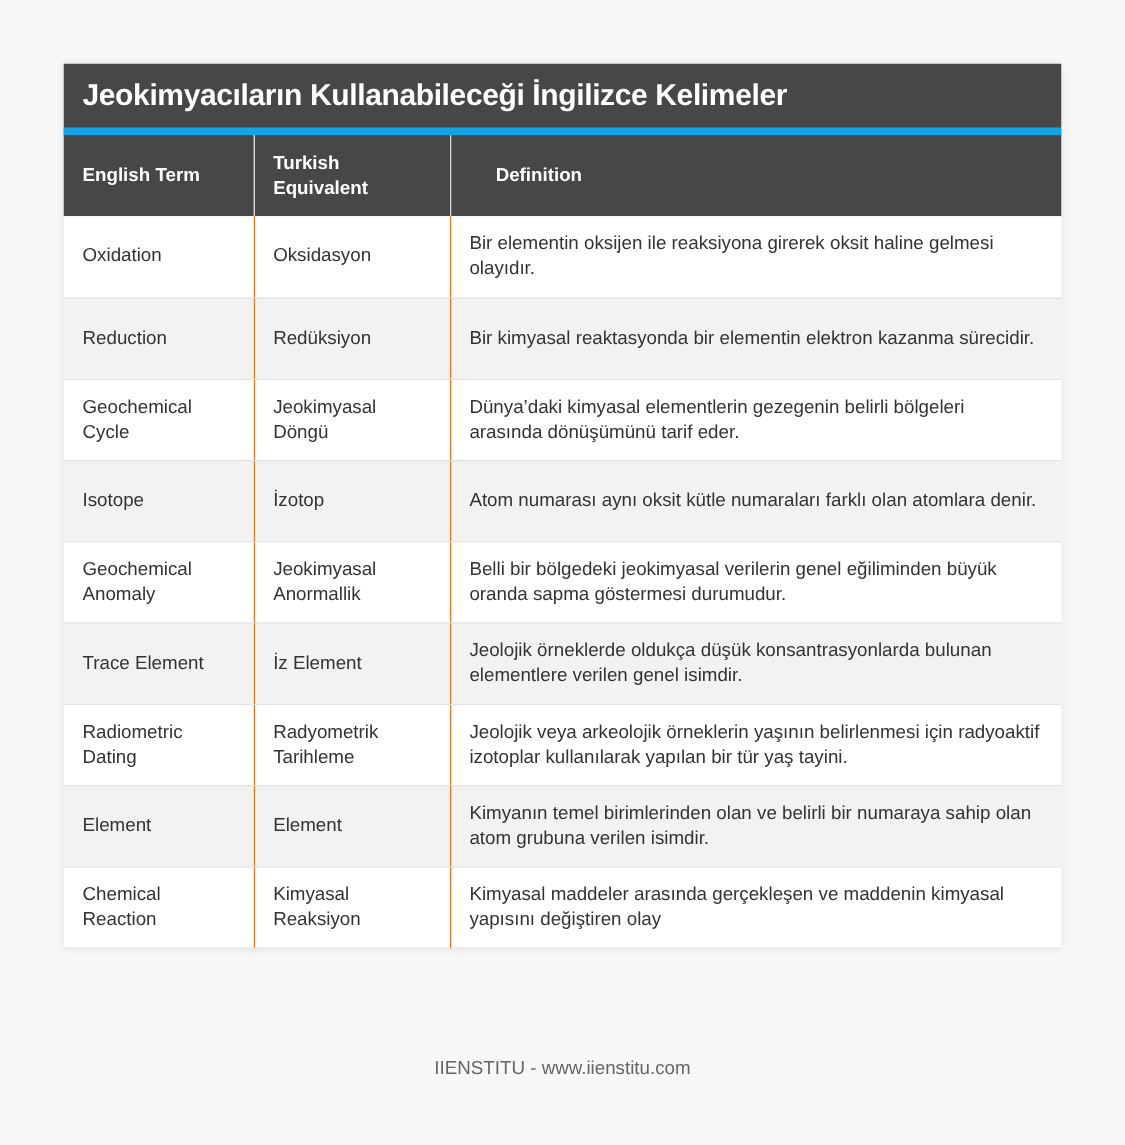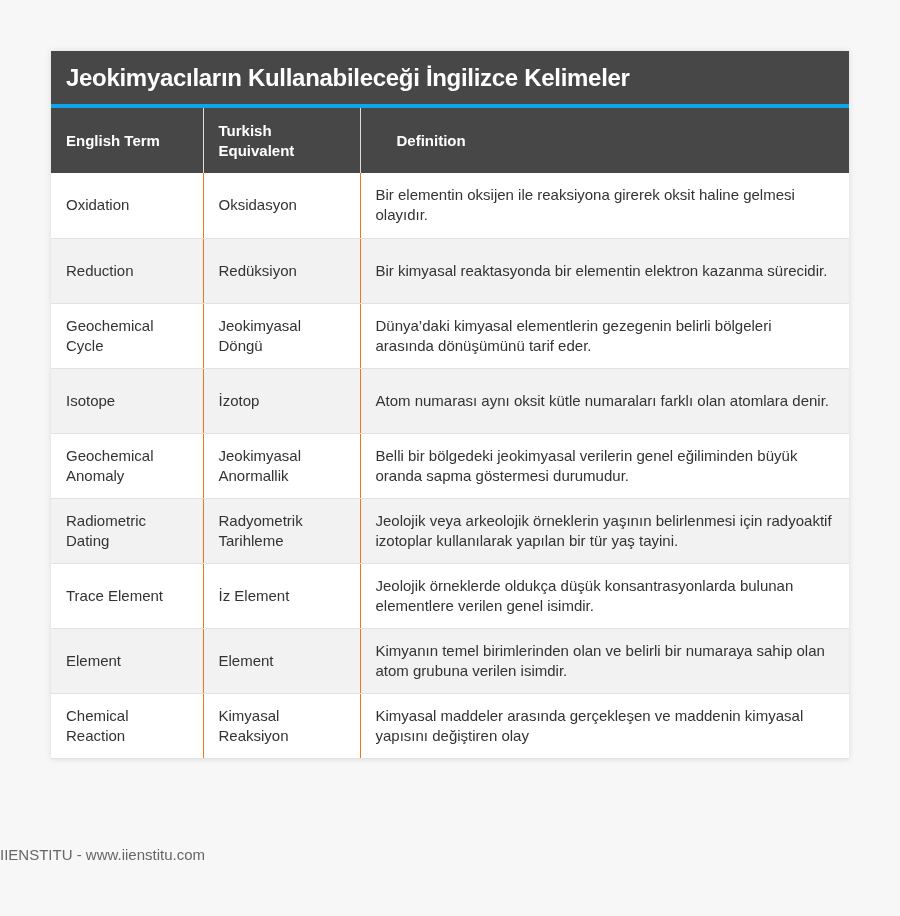--- a/index.html
+++ b/index.html
@@ -18,21 +18,21 @@
       position: absolute;
       left: 51px;
       top: 51px;
       width: 798px;
       background: #ffffff;
       box-shadow: 0 0 6px rgba(0,0,0,0.12);
     }
     .title-bar {
       background: #474747;
       height: 57px;
-      border-bottom: 4px solid #0ea5e9;
+      border-bottom: 6px solid #0ea5e9;
       display: flex;
       align-items: center;
       padding-left: 15px;
       box-sizing: border-box;
     }
     .title-bar h1 {
       margin: 0;
       font-size: 24px;
       font-weight: bold;
       color: #ffffff;
@@ -71,21 +71,21 @@
       color: #333333;
     }
     tbody td:last-child { border-right: none; }
     tbody tr:nth-child(even) td { background: #f2f2f2; }
     tbody tr:nth-child(odd) td { background: #ffffff; }
     .footer {
       position: absolute;
       top: 846px;
       left: 0;
       width: 900px;
-      text-align: left;
+      text-align: center;
       font-size: 15px;
       color: #666666;
     }
   </style>
 </head>
 <body>
 
 <div class="card">
   <div class="title-bar">
     <h1>Jeokimyacıların Kullanabileceği İngilizce Kelimeler</h1>
@@ -123,28 +123,28 @@
         <td>Isotope</td>
         <td>İzotop</td>
         <td>Atom numarası aynı oksit kütle numaraları farklı olan atomlara denir.</td>
       </tr>
       <tr>
         <td>Geochemical Anomaly</td>
         <td>Jeokimyasal Anormallik</td>
         <td>Belli bir bölgedeki jeokimyasal verilerin genel eğiliminden büyük oranda sapma göstermesi durumudur.</td>
       </tr>
       <tr>
+        <td>Trace Element</td>
+        <td>İz Element</td>
+        <td>Jeolojik örneklerde oldukça düşük konsantrasyonlarda bulunan elementlere verilen genel isimdir.</td>
+      </tr>
+      <tr>
         <td>Radiometric Dating</td>
         <td>Radyometrik Tarihleme</td>
         <td>Jeolojik veya arkeolojik örneklerin yaşının belirlenmesi için radyoaktif izotoplar kullanılarak yapılan bir tür yaş tayini.</td>
-      </tr>
-      <tr>
-        <td>Trace Element</td>
-        <td>İz Element</td>
-        <td>Jeolojik örneklerde oldukça düşük konsantrasyonlarda bulunan elementlere verilen genel isimdir.</td>
       </tr>
       <tr>
         <td>Element</td>
         <td>Element</td>
         <td>Kimyanın temel birimlerinden olan ve belirli bir numaraya sahip olan atom grubuna verilen isimdir.</td>
       </tr>
       <tr>
         <td>Chemical Reaction</td>
         <td>Kimyasal Reaksiyon</td>
         <td>Kimyasal maddeler arasında gerçekleşen ve maddenin kimyasal yapısını değiştiren olay</td>

